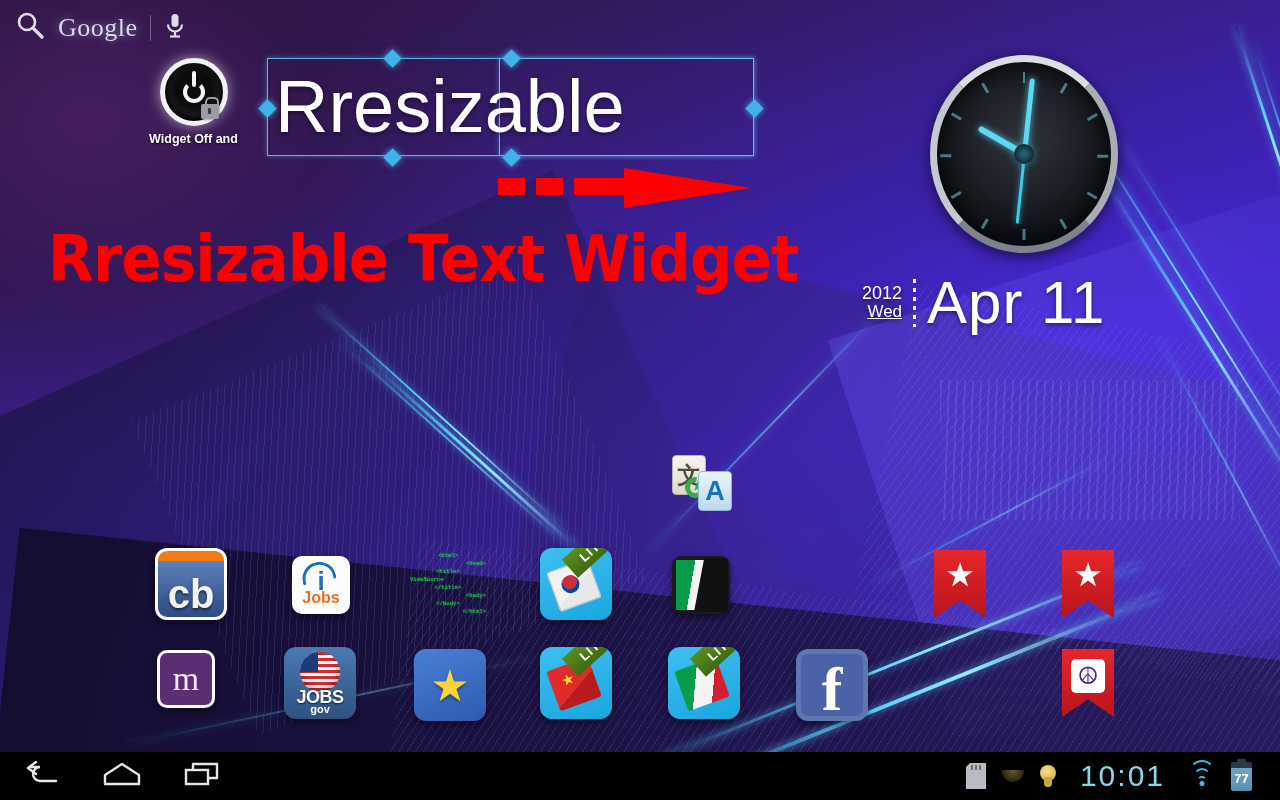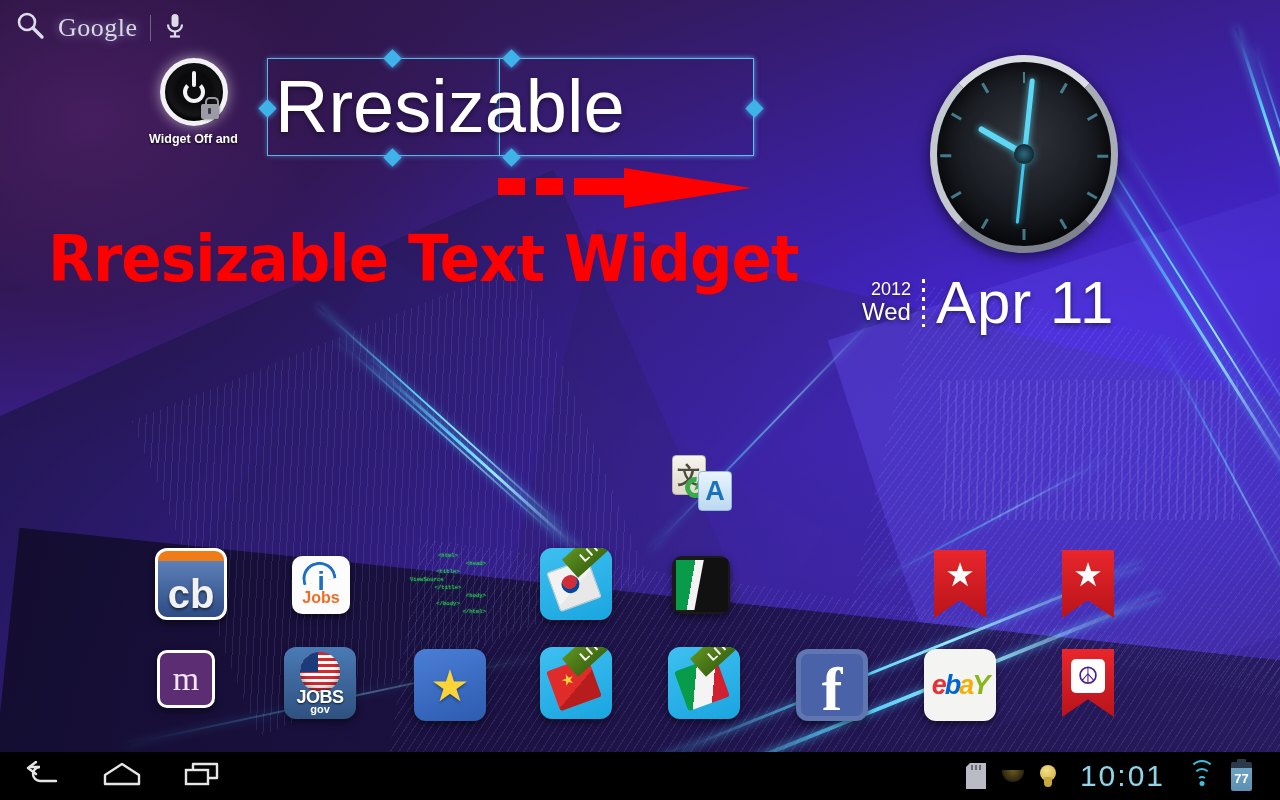--- a/index.html
+++ b/index.html
@@ -228,21 +228,21 @@
   
   #datewidget {
     position:absolute; left:862px; top:268px; z-index:15;
     display:flex; align-items:center;
   }
   .date-left {
     text-align:right; color:#ffffff; line-height:1.05;
     text-shadow:0 2px 4px rgba(0,0,0,0.5);
   }
   .date-year { font-size:18px; }
-  .date-dow  { font-size:24px; }
+  .date-dow  { font-size:17px;text-decoration:underline; }
   .date-dots {
     width:3px; height:48px; margin:0 11px;
     background-image:repeating-linear-gradient(to bottom, #ffffff 0 4px, rgba(255,255,255,0) 4px 9px);
   }
   .date-main {
     font-size:60px; color:#ffffff; font-weight:300; letter-spacing:1px;
     text-shadow:0 2px 5px rgba(0,0,0,0.5);
   }
 
   
@@ -681,27 +681,20 @@
       <span class="pb-lite">LITE</span>
     </div>
   </div>
 
   <div class="icon-slot" style="left:796px; top:649px;">
     <div class="icon-tile fb-tile">
       <span class="fb-f">f</span>
     </div>
   </div>
 
-  <div class="icon-slot" style="left:924px; top:649px;">
-    <div class="icon-tile ebay-tile">
-      <span class="ebay-word">
-        <span class="e">e</span><span class="b">b</span><span class="a">a</span><span class="y">Y</span>
-      </span>
-    </div>
-  </div>
 
   <div class="icon-slot" style="left:1062px; top:649px;">
     <div class="ribbon">
       <span class="ribbon-peace">☮</span>
     </div>
   </div>
 
   <div id="navbar">
     <div class="nav-left">
       <span>

